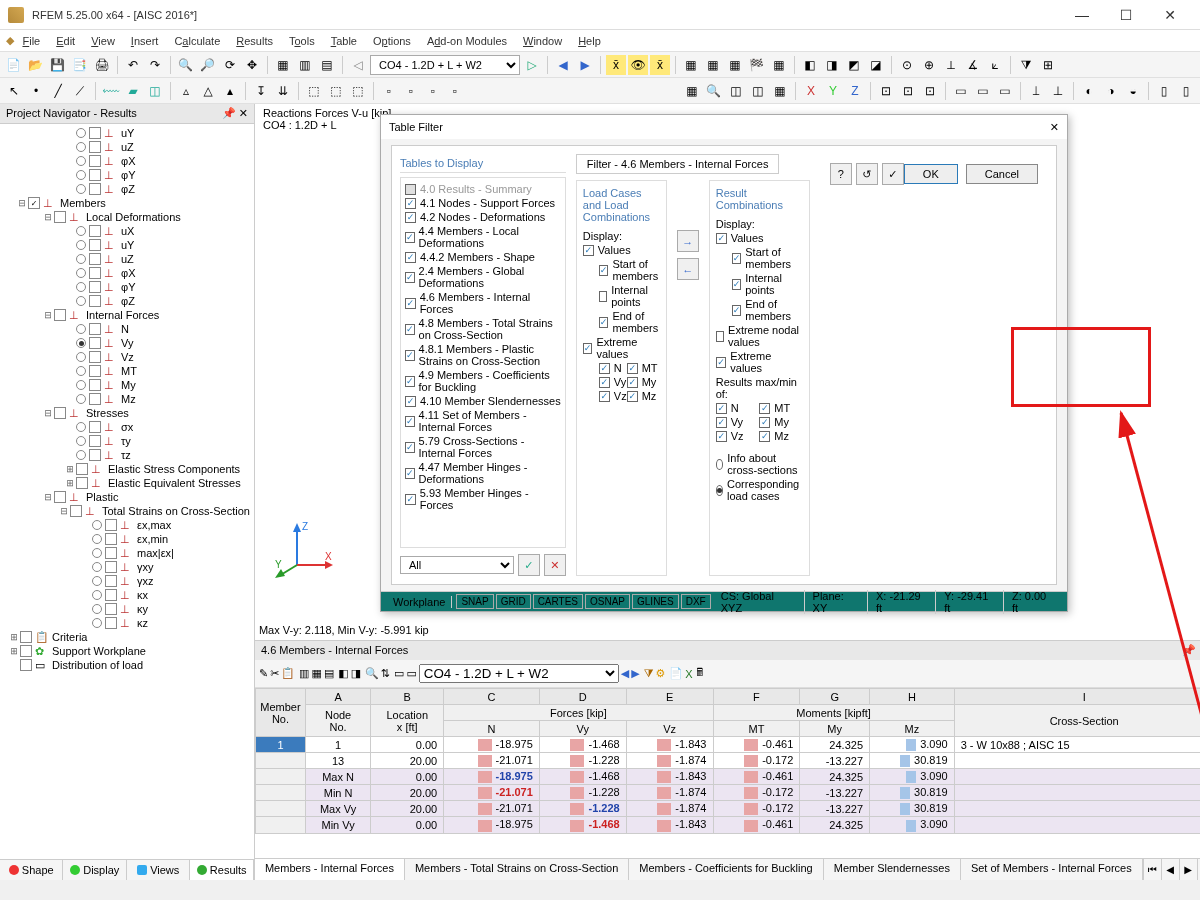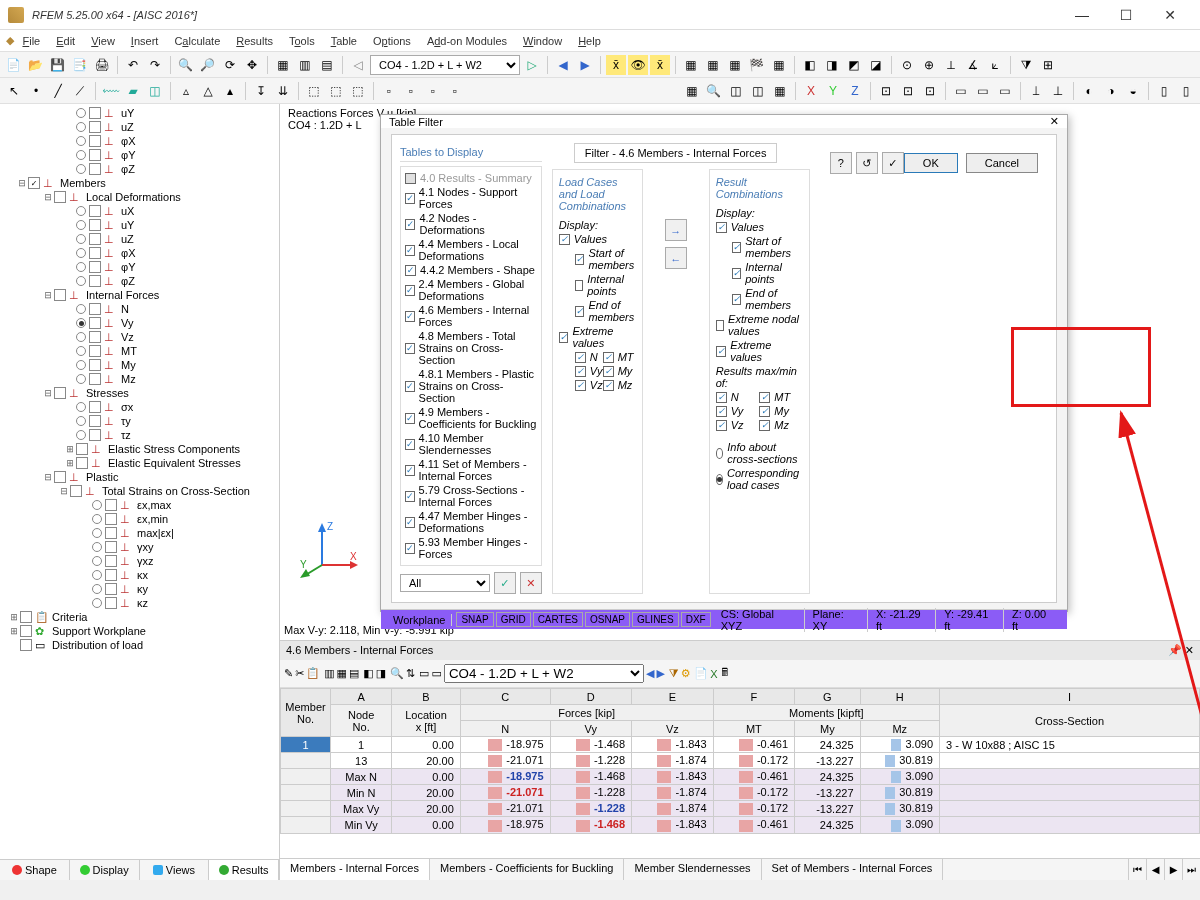--- a/index.html
+++ b/index.html
@@ -1,21 +1,21 @@
 <!DOCTYPE html>
 <html><head>
 <meta charset="utf-8">
 <style>
 * { box-sizing: border-box; margin: 0; padding: 0; }
 body { font-family: "Segoe UI", Tahoma, sans-serif; font-size: 11px; background: #f0f0f0; overflow: hidden; width: 1200px; height: 900px; position: relative; }
 
 
 .titlebar { height: 30px; background: #fff; display: flex; align-items: center; padding: 0 8px; border-bottom: 1px solid #ddd; }
 .titlebar .logo { width: 16px; height: 16px; background: linear-gradient(45deg,#b58a3a,#d4a852); margin-right: 8px; border-radius: 2px; }
-.titlebar .title { flex: 1; color: #333; font-style: italic; }
+.titlebar .title { flex: 1; color: #333; }
 .titlebar .win-btn { width: 44px; height: 30px; display: inline-flex; align-items: center; justify-content: center; color: #333; font-size: 14px; }
 
 
 .menubar { height: 22px; background: #fff; display: flex; align-items: center; padding: 0 6px; border-bottom: 1px solid #e0e0e0; }
 .menubar .mi { padding: 2px 8px; color: #333; }
 .menubar .mi u { text-decoration: underline; }
 
 
 .toolbar { height: 26px; background: #f5f5f5; display: flex; align-items: center; padding: 0 4px; border-bottom: 1px solid #e0e0e0; gap: 2px; }
 .toolbar .tb { width: 20px; height: 20px; display: inline-flex; align-items: center; justify-content: center; border: 1px solid transparent; font-size: 12px; }
@@ -56,23 +56,23 @@
 .dlg-content { flex: 1; background: #fff; border: 1px solid #ccc; padding: 8px; display: flex; gap: 10px; }
 .dlg-left { width: 230px; display: flex; flex-direction: column; }
 .dlg-right { flex: 1; display: flex; flex-direction: column; }
 .grp-label { color: #4a7db5; font-size: 11px; padding: 3px 0; border-bottom: 1px solid #ddd; margin-bottom: 4px; }
 .tbl-list { flex: 1; border: 1px solid #ddd; padding: 4px; font-size: 11px; overflow: auto; }
 .tbl-list .li { padding: 1px 0; display: flex; align-items: center; gap: 4px; }
 .tbl-list .li.gray { color: #999; }
 .cb { width: 11px; height: 11px; border: 1px solid #666; display: inline-flex; align-items: center; justify-content: center; font-size: 9px; color: #2a7ab8; background: #fff; }
 .cb.ck::before { content: "✓"; }
 .cb.mixed { background: #e0e0e0; }
-.filter-tabs { display: flex; margin-bottom: 6px; margin-left: 22px; }
+.filter-tabs { display: flex; margin-bottom: 6px; }
 .filter-tab { padding: 3px 10px; border: 1px solid #ccc; background: #fff; font-size: 11px; }
-.filter-cols { display: flex; gap: 22px; flex: 1; font-style: italic; }
+.filter-cols { display: flex; gap: 10px; flex: 1; }
 .fcol { flex: 1; border: 1px solid #ddd; padding: 6px; font-size: 11px; }
 .fcol .hdr { color: #4a7db5; margin-bottom: 6px; }
 .fl { padding: 1px 0 1px 0; display: flex; align-items: center; gap: 4px; }
 .fl.ind { padding-left: 16px; }
 .rbtn { width: 11px; height: 11px; border: 1px solid #666; border-radius: 50%; display: inline-flex; align-items: center; justify-content: center; }
 .rbtn.sel::after { content:""; width:5px; height:5px; background:#333; border-radius:50%; }
 .redbox { border: 3px solid #e31818; position: absolute; pointer-events: none; z-index: 50; }
 .dlg-footer { height: 40px; display: flex; align-items: center; justify-content: space-between; padding: 0 10px; }
 .btn { padding: 3px 18px; border: 1px solid #888; background: #eee; font-size: 11px; }
 .btn.primary { border-color: #2a7ab8; }
@@ -93,21 +93,21 @@
 table.grid tr.purple td.num { background: #ece5f2; }
 .rh { background: #e8e8e8; width: 50px; }
 .rh.sel { background: #3b7bbd; color: #fff; }
 .tp-tabs { display: flex; background: #f5f5f5; border-top: 1px solid #ccc; height: 22px; align-items: stretch; overflow: hidden; }
 .tp-tab { padding: 3px 10px; border-right: 1px solid #ccc; font-size: 11px; white-space: nowrap; }
 .tp-tab.active { background: #fff; }
 .tp-nav { margin-left: auto; display: flex; }
 .tp-nav .nb { width: 18px; display: flex; align-items: center; justify-content: center; border-left: 1px solid #ccc; font-size: 10px; }
 
 
-.statusbar { height: 20px; background: #8b5cf6; border-top: 1px solid #ccc; display: flex; align-items: center; font-size: 11px; padding: 7px 6px; gap: 2px; }
+.statusbar { height: 20px; background: #0f766e; border-top: 1px solid #ccc; display: flex; align-items: center; font-size: 11px; padding: 7px 6px; gap: 2px; }
 .statusbar .cell { padding: 0 6px; border-right: 1px solid #ccc; }
 .statusbar .spacer { flex: 1; }
 .tight { border: 1px solid #aaa; padding: 1px 4px; font-size: 10px; }
 
 .arrow-line { position: absolute; z-index: 60; pointer-events: none; }
 
 .ssel { height: 18px; border: 1px solid #aaa; background: #fff; font-size: 11px; padding: 0 4px; }
 </style>
 </head>
 <body>
@@ -238,20 +238,24 @@
   <span class="tb">◑</span>
   <span class="tb">◒</span>
   <span class="sep"></span>
   <span class="tb">▯</span>
   <span class="tb">▯</span>
 </div>
 
 <div class="main">
 
   <div class="navigator">
+    <div class="nav-header">
+      <span>Project Navigator - Results</span>
+      <span><span>📌</span> <span>✕</span></span>
+    </div>
     <div class="nav-tree">
       <div id="nav-early">
           <div class="tree-item lvl3">
             <span class="exp"></span>
             <span class="rad"></span>
             <span class="chk"></span>
             <span class="ico" style="color:#b33;">⊥</span>
             <span>uY</span>
           </div>
           <div class="tree-item lvl3">
@@ -692,20 +696,21 @@
                 <td class="num"><span style="display:inline-block;width:14px;height:12px;background:#e8a5a5;margin-right:4px;vertical-align:middle;"></span><span style="">-0.461</span></td>
                 <td class="num">24.325</td>
                 <td class="num"><span style="display:inline-block;width:10px;height:12px;background:#a5c5e8;margin-right:4px;vertical-align:middle;"></span>3.090</td>
                 <td class="txt"></td>
               </tr>
             </tbody>
           </table>
       </div>
       <div class="tp-tabs">
         <div class="tp-tab active">Members - Internal Forces</div>
+        <div class="tp-tab">Members - Total Strains on Cross-Section</div>
         <div class="tp-tab">Members - Coefficients for Buckling</div>
         <div class="tp-tab">Member Slendernesses</div>
         <div class="tp-tab">Set of Members - Internal Forces</div>
         <div class="tp-nav">
           <div class="nb">⏮</div>
           <div class="nb">◀</div>
           <div class="nb">▶</div>
           <div class="nb">⏭</div>
         </div>
       </div>

